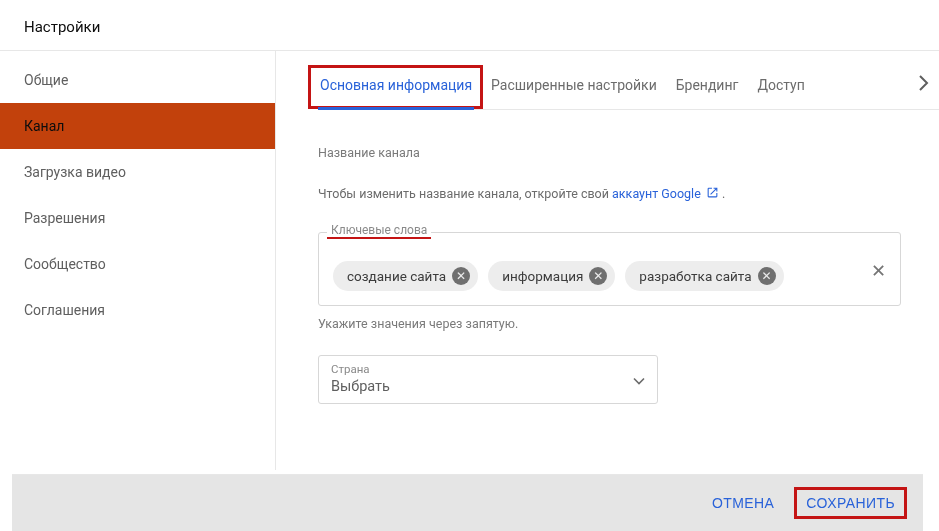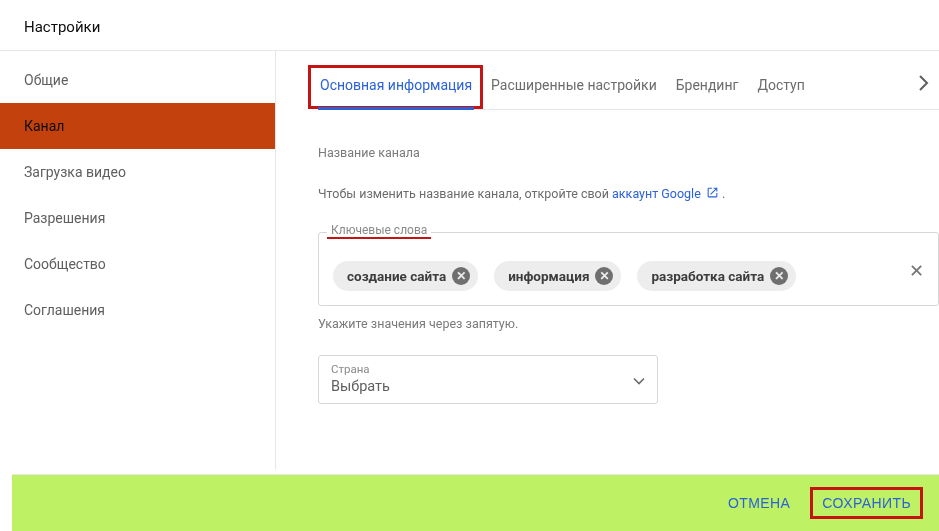--- a/index.html
+++ b/index.html
@@ -72,20 +72,21 @@
   border: 3px solid #c41414;
   pointer-events: none;
 }
 .chevron-right {
   margin-left: auto;
   color: #5f5f5f;
   font-size: 20px;
   padding-bottom: 10px;
 }
 .section {
+  padding-right: 38px;
   margin-top: 35px;
 }
 .label-small {
   font-size: 12.5px;
   color: #7a7a7a;
   margin-top: 24px;
 }
 .help-line {
   font-size: 12.5px;
   color: #6c6c6c;
@@ -110,24 +111,23 @@
   top: -10px;
   left: 8px;
   background: #fff;
   padding: 0 4px;
   font-size: 12px;
   color: #8a8a8a;
   border-bottom: 2px solid #c41414;
 }
 .chips {
   display: flex;
-  gap: 16px;
+  gap: 10px;
   align-items: center;
   margin-top: 20px;
-  font-weight: bold;
 }
 .chip {
   background: #ededed;
   border-radius: 16px;
   font-size: 13.5px;
   color: #3c3c3c;
   padding: 6px 8px 6px 14px;
   display: flex;
   align-items: center;
   gap: 6px;
@@ -184,27 +184,27 @@
   font-weight: 500;
   letter-spacing: .3px;
   margin-top: 26px;
   display: inline-flex;
   align-items: center;
   gap: 6px;
   cursor: pointer;
 }
 .footer {
   position: absolute;
-  bottom: 0; left: 0; right: 0;
+  bottom: 0; left: 0; right: 16px;
   border-top: 1px solid #e7e7e7;
   display: flex;
   justify-content: flex-end;
   padding: 12px 16px;
   gap: 8px;
-  background: #bef264;
+  background: #e5e5e5;
   margin-left: 12px;
 }
 .btn {
   font-size: 14px;
   font-weight: 500;
   letter-spacing: .4px;
   padding: 8px 12px;
   color: #2962d9;
   cursor: pointer;
   background: transparent;

